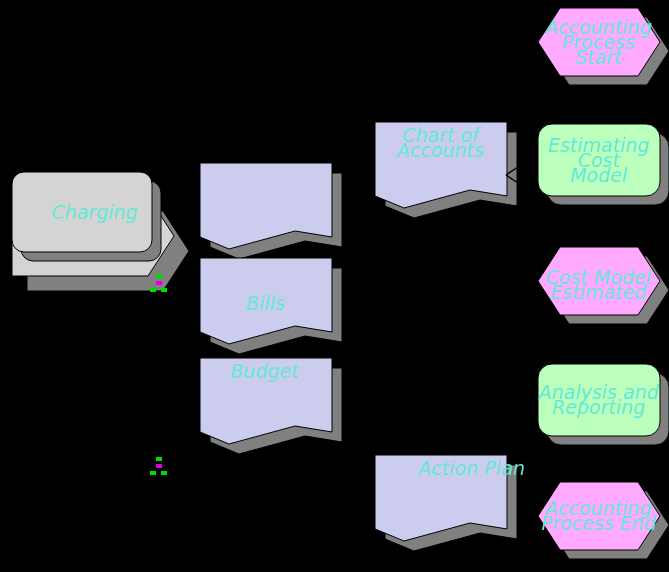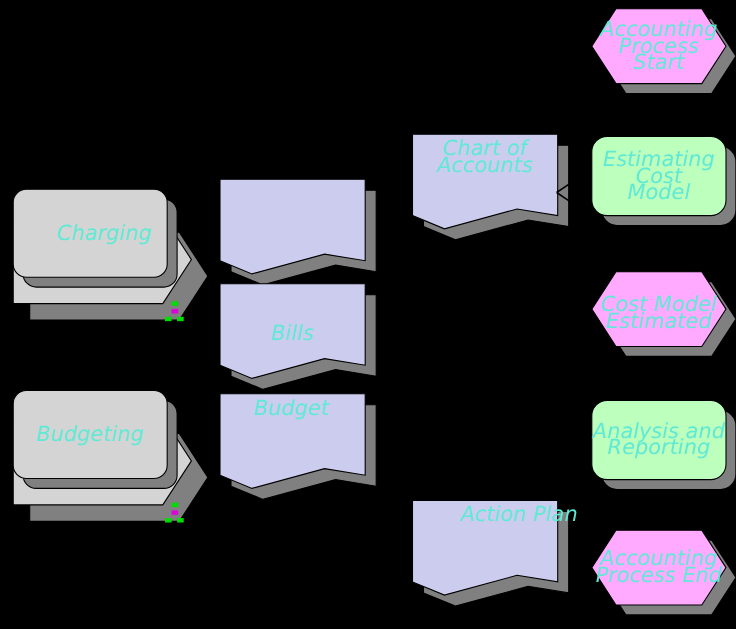--- a/index.html
+++ b/index.html
@@ -20,29 +20,20 @@
 
 <div id="stage">
     <div class="node" style="left: 12px; top: 172px;">
       <svg width="187" height="133">
         <path d="M0,0 L136,0 L162,40 L136,80 L0,80 Z" transform="translate(15,39)" fill="#808080" stroke="#000000"></path>
         <path d="M0,0 L136,0 L162,40 L136,80 L0,80 Z" transform="translate(0,24)" fill="#D4D4D4" stroke="#000000"></path>
         <rect x="9" y="9" width="140" height="80" rx="12" ry="12" fill="#808080" stroke="#000000"></rect>
         <rect x="0" y="0" width="140" height="80" rx="12" ry="12" fill="#D4D4D4" stroke="#000000"></rect>
       </svg>
       <div class="lbl mid" style="left: 0px; top: 0px; width: 166px; height: 80px;">Charging</div>
-    </div>
-    <div class="node" style="left: 12px; top: 355px;">
-      <svg width="187" height="133">
-        <path d="M0,0 L136,0 L162,40 L136,80 L0,80 Z" transform="translate(15,39)" fill="#808080" stroke="#000000"></path>
-        <path d="M0,0 L136,0 L162,40 L136,80 L0,80 Z" transform="translate(0,24)" fill="#D4D4D4" stroke="#000000"></path>
-        <rect x="9" y="9" width="140" height="80" rx="12" ry="12" fill="#808080" stroke="#000000"></rect>
-        <rect x="0" y="0" width="140" height="80" rx="12" ry="12" fill="#D4D4D4" stroke="#000000"></rect>
-      </svg>
-      <div class="lbl mid" style="left: 0px; top: 0px; width: 140px; height: 80px;">Budgeting</div>
     </div>
     <div class="node" style="left: 200px; top: 163px;">
       <svg width="148" height="104">
         <path d="M0,0 L132,0 L132,74 L95.03999999999999,68 L29.04,86 L0,74 Z" transform="translate(10,10)" fill="#808080" stroke="#000000" stroke-width="1"></path>
         <path d="M0,0 L132,0 L132,74 L95.03999999999999,68 L29.04,86 L0,74 Z" fill="#CCCCEE" stroke="#000000" stroke-width="1"></path>
       </svg>
     </div>
     <div class="node" style="left: 200px; top: 258px;">
       <svg width="148" height="104">
         <path d="M0,0 L132,0 L132,74 L95.03999999999999,68 L29.04,86 L0,74 Z" transform="translate(10,10)" fill="#808080" stroke="#000000" stroke-width="1"></path>

